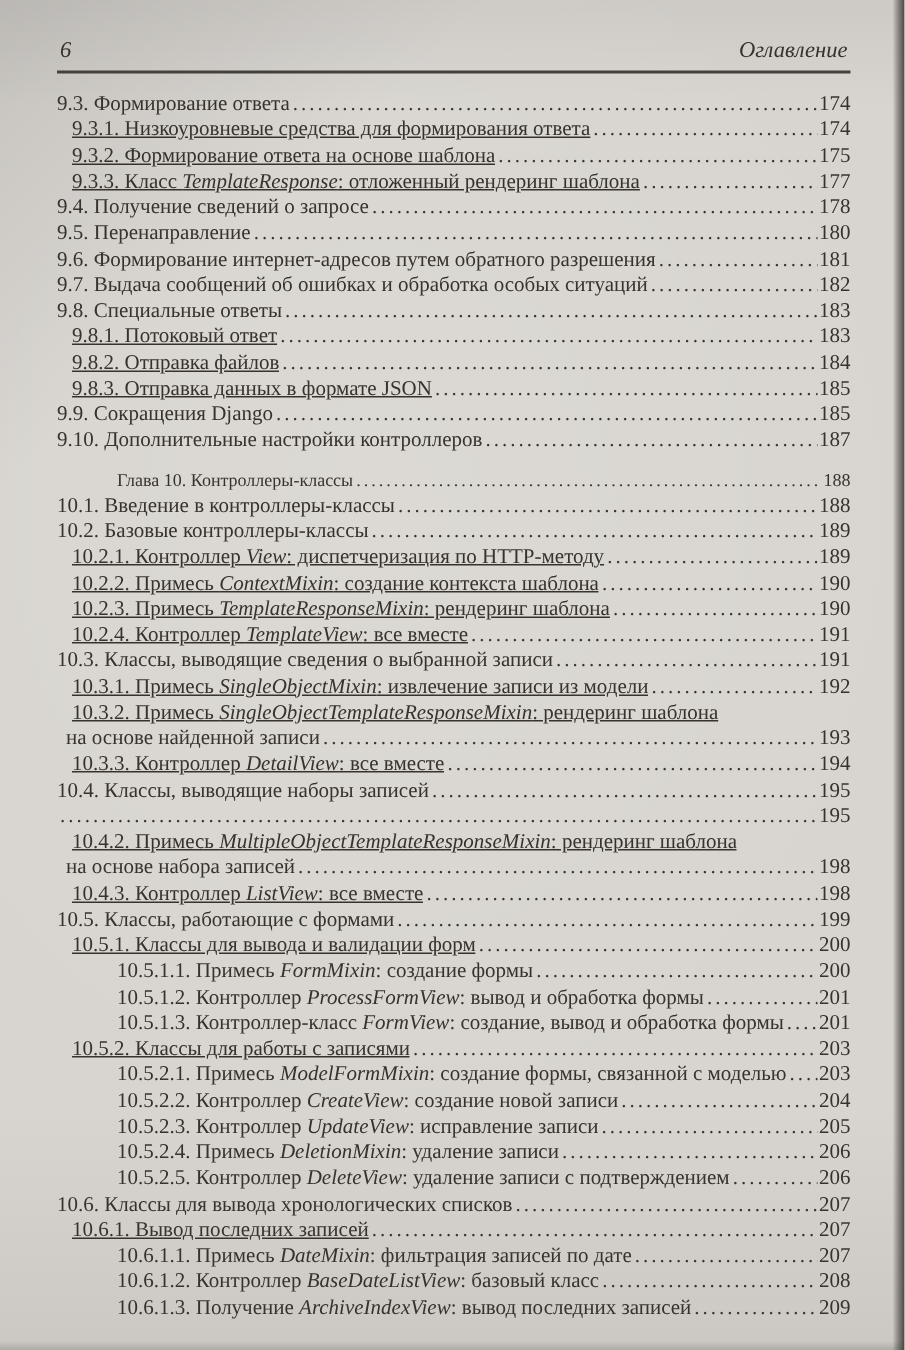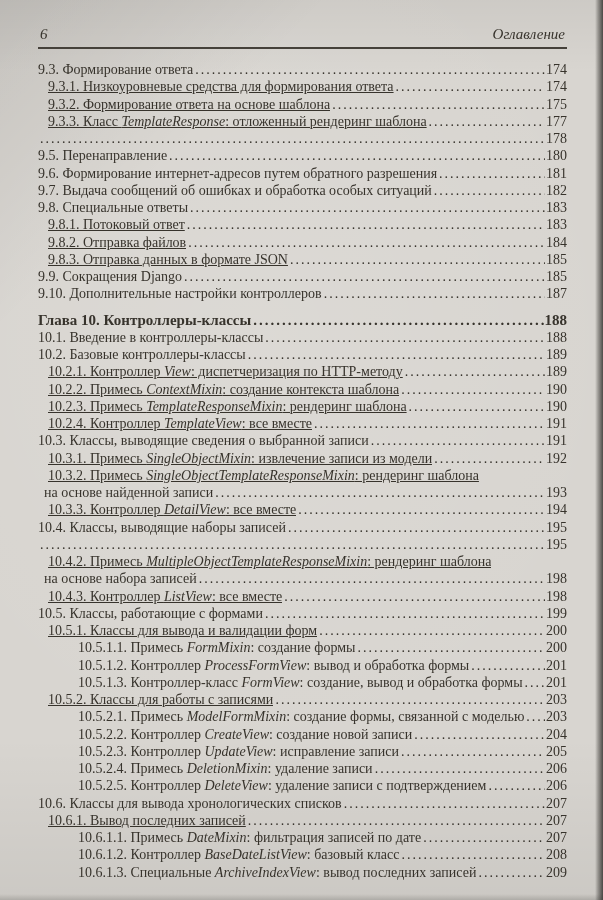--- a/index.html
+++ b/index.html
@@ -42,21 +42,21 @@
   .row .lead{
     flex:1 1 0;min-width:6px;overflow:hidden;
     letter-spacing:2px;margin:0 1px 0 2px;
   }
   .row .lead::after{content:"..................................................................................................................................................";}
   .row .pg{flex:0 0 auto;text-align:left;}
   .ind-0{padding-left:0;}
   .ind-1 .txt{padding-left:10px;text-decoration:underline;}
   .ind-2 .txt{padding-left:40px;}
   .ind-c .txt{padding-left:6px;}
-  .bold{font-weight:bold;font-size:15px;}
+  .bold{font-weight:normal;font-size:12px;margin-left:40px;}
   .gap{height:9px;}
   i{font-style:italic;text-align:right;}
 </style>
 </head>
 <body>
 
 <div class="photo">
   <div class="content">
     <div class="header">
       <span>6</span>
@@ -77,20 +77,21 @@
           <span class="txt"><span>9.3.2. Формирование ответа на основе шаблона</span></span>
           <span class="lead"></span>
           <span class="pg">175</span>
         </div>
         <div class="row ind-1">
           <span class="txt"><span>9.3.3. Класс </span><i>TemplateResponse</i><span>: отложенный рендеринг шаблона</span></span>
           <span class="lead"></span>
           <span class="pg">177</span>
         </div>
         <div class="row ind-0">
+          <span class="txt"><span>9.4. Получение сведений о запросе </span></span>
           <span class="lead"></span>
           <span class="pg">178</span>
         </div>
         <div class="row ind-0">
           <span class="txt"><span>9.5. Перенаправление </span></span>
           <span class="lead"></span>
           <span class="pg">180</span>
         </div>
         <div class="row ind-0">
           <span class="txt"><span>9.6. Формирование интернет-адресов путем обратного разрешения </span></span>
@@ -282,21 +283,21 @@
           <span class="txt"><span>10.6.1.1. Примесь </span><i>DateMixin</i><span>: фильтрация записей по дате </span></span>
           <span class="lead"></span>
           <span class="pg">207</span>
         </div>
         <div class="row ind-2">
           <span class="txt"><span>10.6.1.2. Контроллер </span><i>BaseDateListView</i><span>: базовый класс</span></span>
           <span class="lead"></span>
           <span class="pg">208</span>
         </div>
         <div class="row ind-2">
-          <span class="txt"><span>10.6.1.3. Специальные </span><i>ArchiveIndexView</i><span>: вывод последних записей</span></span>
+          <span class="txt"><span>10.6.1.3. Получение </span><i>ArchiveIndexView</i><span>: вывод последних записей</span></span>
           <span class="lead"></span>
           <span class="pg">209</span>
         </div>
       </div>
   </div>
   <div class="edge-right"></div>
   <div class="edge-bottom"></div>
 </div>
 
 </body></html>

